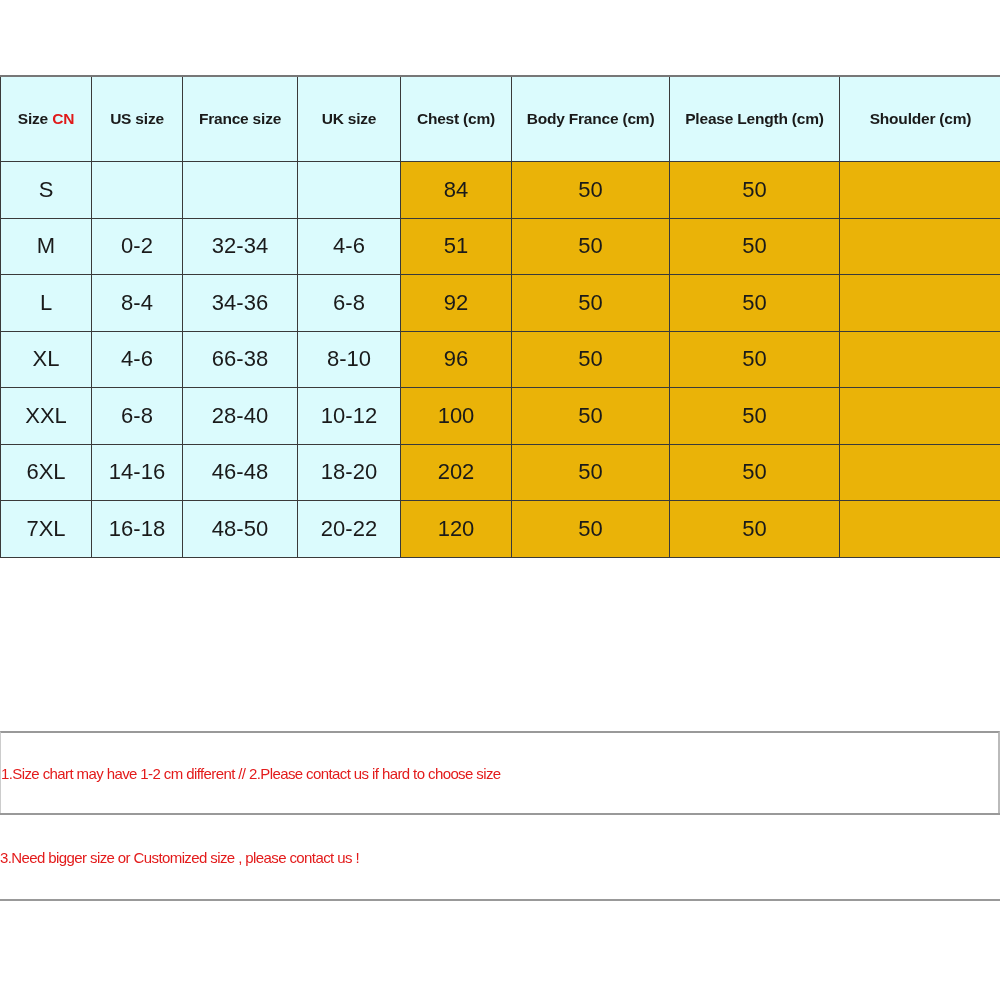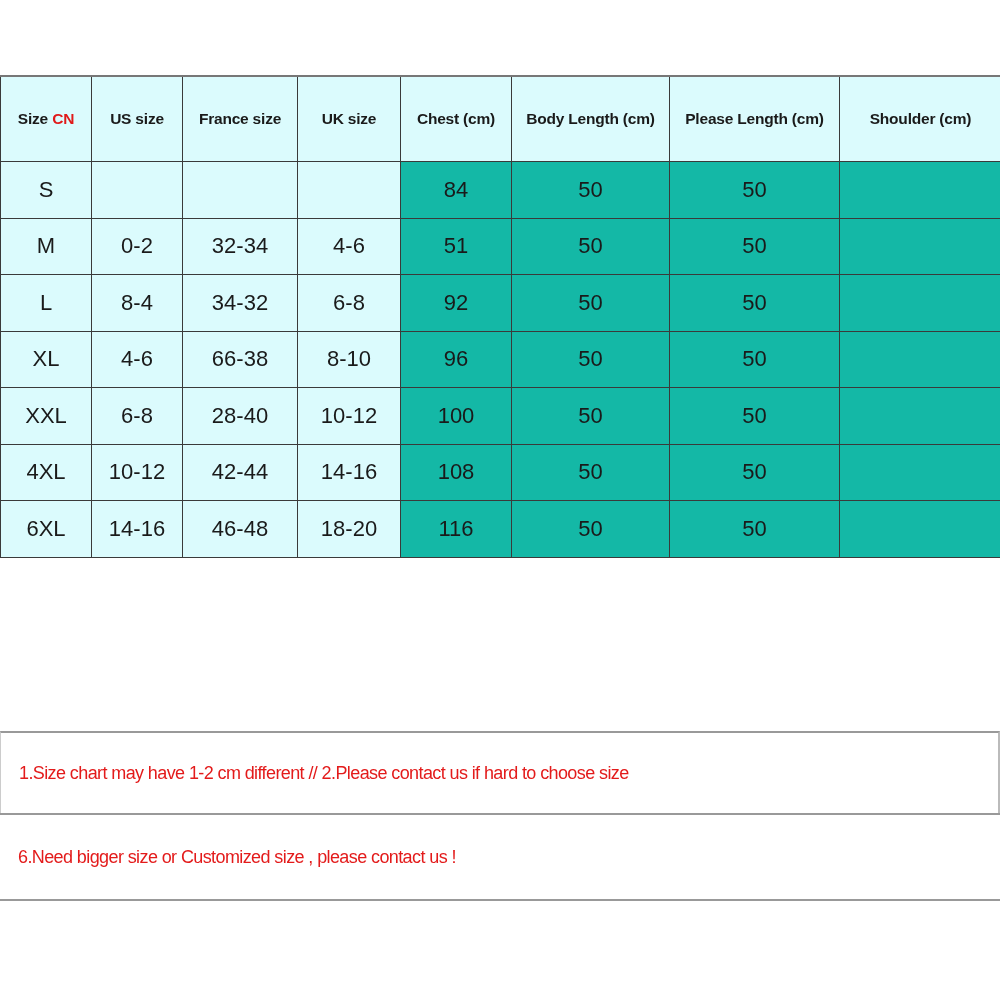--- a/index.html
+++ b/index.html
@@ -5,24 +5,24 @@
     html, body { margin: 0; padding: 0; background: #ffffff; }
     body { width: 1000px; height: 1000px; position: relative; overflow: hidden;
            font-family: "Liberation Sans", sans-serif; color: #111; }
     .chart { position: absolute; left: 0; top: 75px; width: 824px; }
     table.size { border-collapse: collapse; table-layout: fixed; width: 1001px; }
     table.size th, table.size td { border: 1.5px solid #3a3a3a; text-align: center; padding: 0; }
     table.size th { height: 84px; background: #dbfbfd; font-weight: bold; font-size: 15.5px; color: #1a1a1a; white-space: nowrap; letter-spacing: -0.2px; }
     table.size th .cn { color: #e01919; }
     table.size td { height: 55.5px; font-size: 22px; color: #1a1a1a; }
     table.size td.cyan { background: #dbfbfd; }
-    table.size td.white { background: #14b8a6; }
+    table.size td.white { background: #eab308; }
     table.size tr:first-child th { border-top: 2px solid #777; }
     .note { position: absolute; left: 0; width: 1000px; border-top: 2px solid #999; border-bottom: 2px solid #999;
-            color: #e31b1b; font-size: 18px; letter-spacing: -0.6px; display: flex; align-items: center; box-sizing: border-box; padding-left: 18px; }
+            color: #e31b1b; font-size: 15px; letter-spacing: -0.6px; display: flex; align-items: center; box-sizing: border-box; padding-left: 0; }
     .note1 { top: 731px; height: 84px; border-right: 2px solid #bbb; border-left: 1px solid #ccc; }
     .note2 { top: 813px; height: 88px; }
   </style>
 </head>
 <body>
 
 <div class="chart">
   <table class="size">
     <colgroup>
       <col style="width:91px">
@@ -34,21 +34,21 @@
         <col style="width:170px">
         <col style="width:162px">
     </colgroup>
     <thead>
       <tr>
         <th><span>Size </span><span class="cn">CN</span></th>
         <th>US size</th>
         <th>France size</th>
         <th>UK size</th>
         <th>Chest (cm)</th>
-        <th>Body Length (cm)</th>
+        <th>Body France (cm)</th>
         <th>Please Length (cm)</th>
         <th>Shoulder (cm)</th>
       </tr>
     </thead>
     <tbody id="rows">
         <tr>
           <td class="cyan">S</td>
           <td class="cyan"></td>
           <td class="cyan"></td>
           <td class="cyan"></td>
@@ -63,21 +63,21 @@
           <td class="cyan">32-34</td>
           <td class="cyan">4-6</td>
           <td class="white">51</td>
           <td class="white">50</td>
           <td class="white">50</td>
           <td class="white"></td>
         </tr>
         <tr>
           <td class="cyan">L</td>
           <td class="cyan">8-4</td>
-          <td class="cyan">34-32</td>
+          <td class="cyan">34-36</td>
           <td class="cyan">6-8</td>
           <td class="white">92</td>
           <td class="white">50</td>
           <td class="white">50</td>
           <td class="white"></td>
         </tr>
         <tr>
           <td class="cyan">XL</td>
           <td class="cyan">4-6</td>
           <td class="cyan">66-38</td>
@@ -91,37 +91,37 @@
           <td class="cyan">XXL</td>
           <td class="cyan">6-8</td>
           <td class="cyan">28-40</td>
           <td class="cyan">10-12</td>
           <td class="white">100</td>
           <td class="white">50</td>
           <td class="white">50</td>
           <td class="white"></td>
         </tr>
         <tr>
-          <td class="cyan">4XL</td>
-          <td class="cyan">10-12</td>
-          <td class="cyan">42-44</td>
+          <td class="cyan">6XL</td>
           <td class="cyan">14-16</td>
-          <td class="white">108</td>
+          <td class="cyan">46-48</td>
+          <td class="cyan">18-20</td>
+          <td class="white">202</td>
           <td class="white">50</td>
           <td class="white">50</td>
           <td class="white"></td>
         </tr>
         <tr>
-          <td class="cyan">6XL</td>
-          <td class="cyan">14-16</td>
-          <td class="cyan">46-48</td>
-          <td class="cyan">18-20</td>
-          <td class="white">116</td>
+          <td class="cyan">7XL</td>
+          <td class="cyan">16-18</td>
+          <td class="cyan">48-50</td>
+          <td class="cyan">20-22</td>
+          <td class="white">120</td>
           <td class="white">50</td>
           <td class="white">50</td>
           <td class="white"></td>
         </tr>
       </tbody>
   </table>
 </div>
 
 <div class="note note1">1.Size chart may have 1-2 cm different // 2.Please contact us if hard to choose size</div>
-<div class="note note2">6.Need bigger size or Customized size , please contact us !</div>
+<div class="note note2">3.Need bigger size or Customized size , please contact us !</div>
 
 </body></html>

